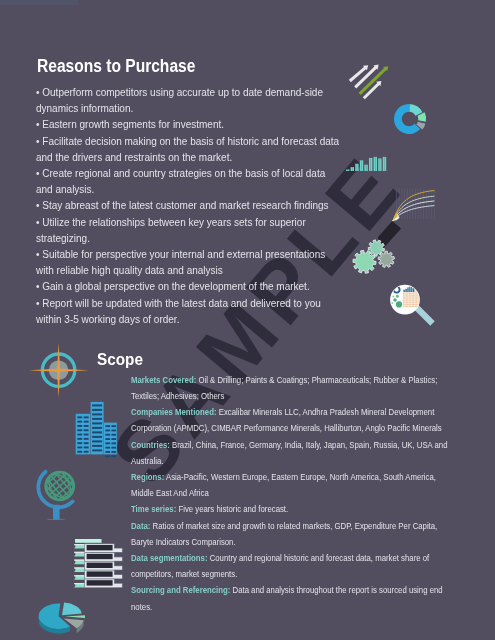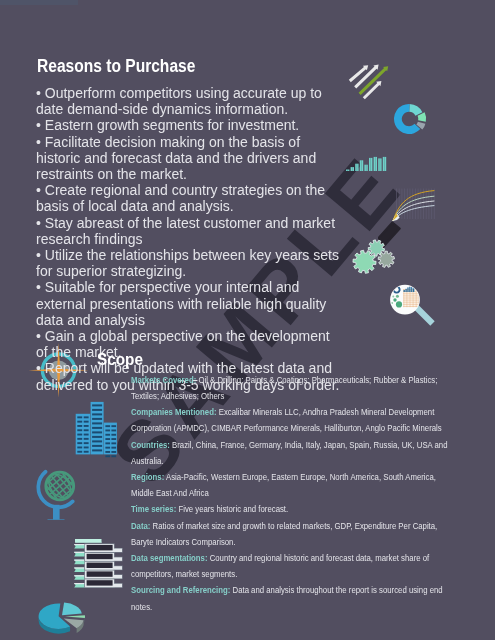--- a/index.html
+++ b/index.html
@@ -6,21 +6,21 @@
   body{width:495px;height:640px;overflow:hidden;background:#524E60;
        font-family:"Liberation Sans",sans-serif;}
   .page{position:relative;width:495px;height:640px;overflow:hidden;background:#524E60;}
   .topstrip{position:absolute;left:0;top:0;width:78px;height:5px;background:#4F5468;}
   .wm{position:absolute;left:0;top:0;width:495px;height:640px;pointer-events:none;z-index:1;}
   .icon{position:absolute;z-index:3;}
   .wmtext{position:absolute;left:97px;top:444px;transform-origin:0 0;transform:rotate(-50deg);
           font-family:"Liberation Sans",sans-serif;font-weight:bold;font-size:85px;color:#2F2D3B;
           white-space:nowrap;letter-spacing:7px;line-height:1;}
   h1.title{z-index:5;position:absolute;left:37px;top:56px;margin:0;font-size:18px;font-weight:bold;color:#FFFFFF;letter-spacing:0px;transform-origin:0 0;transform:scaleX(0.865);}
-  .bullets{z-index:5;position:absolute;left:36px;top:85px;width:304px;color:#E4E4E9;font-size:14px;line-height:16.2px;}
+  .bullets{z-index:5;position:absolute;left:36px;top:85px;width:304px;color:#E4E4E9;font-size:10px;line-height:16.2px;}
   .scope-title{z-index:5;position:absolute;left:96.6px;top:349.8px;font-size:16.4px;font-weight:bold;color:#FFFFFF;transform-origin:0 0;transform:scaleX(0.935);}
   .scope-body{z-index:5;position:absolute;left:131px;top:371.7px;width:354px;font-size:8.7px;line-height:16.2px;color:#E4E4E9;transform-origin:0 0;transform:scaleX(0.895);}
   .k{color:#86CFC9;font-weight:bold;}
 </style>
 </head>
 <body>
 
 <div class="page">
   <div class="topstrip"></div>
   <div class="wm">

